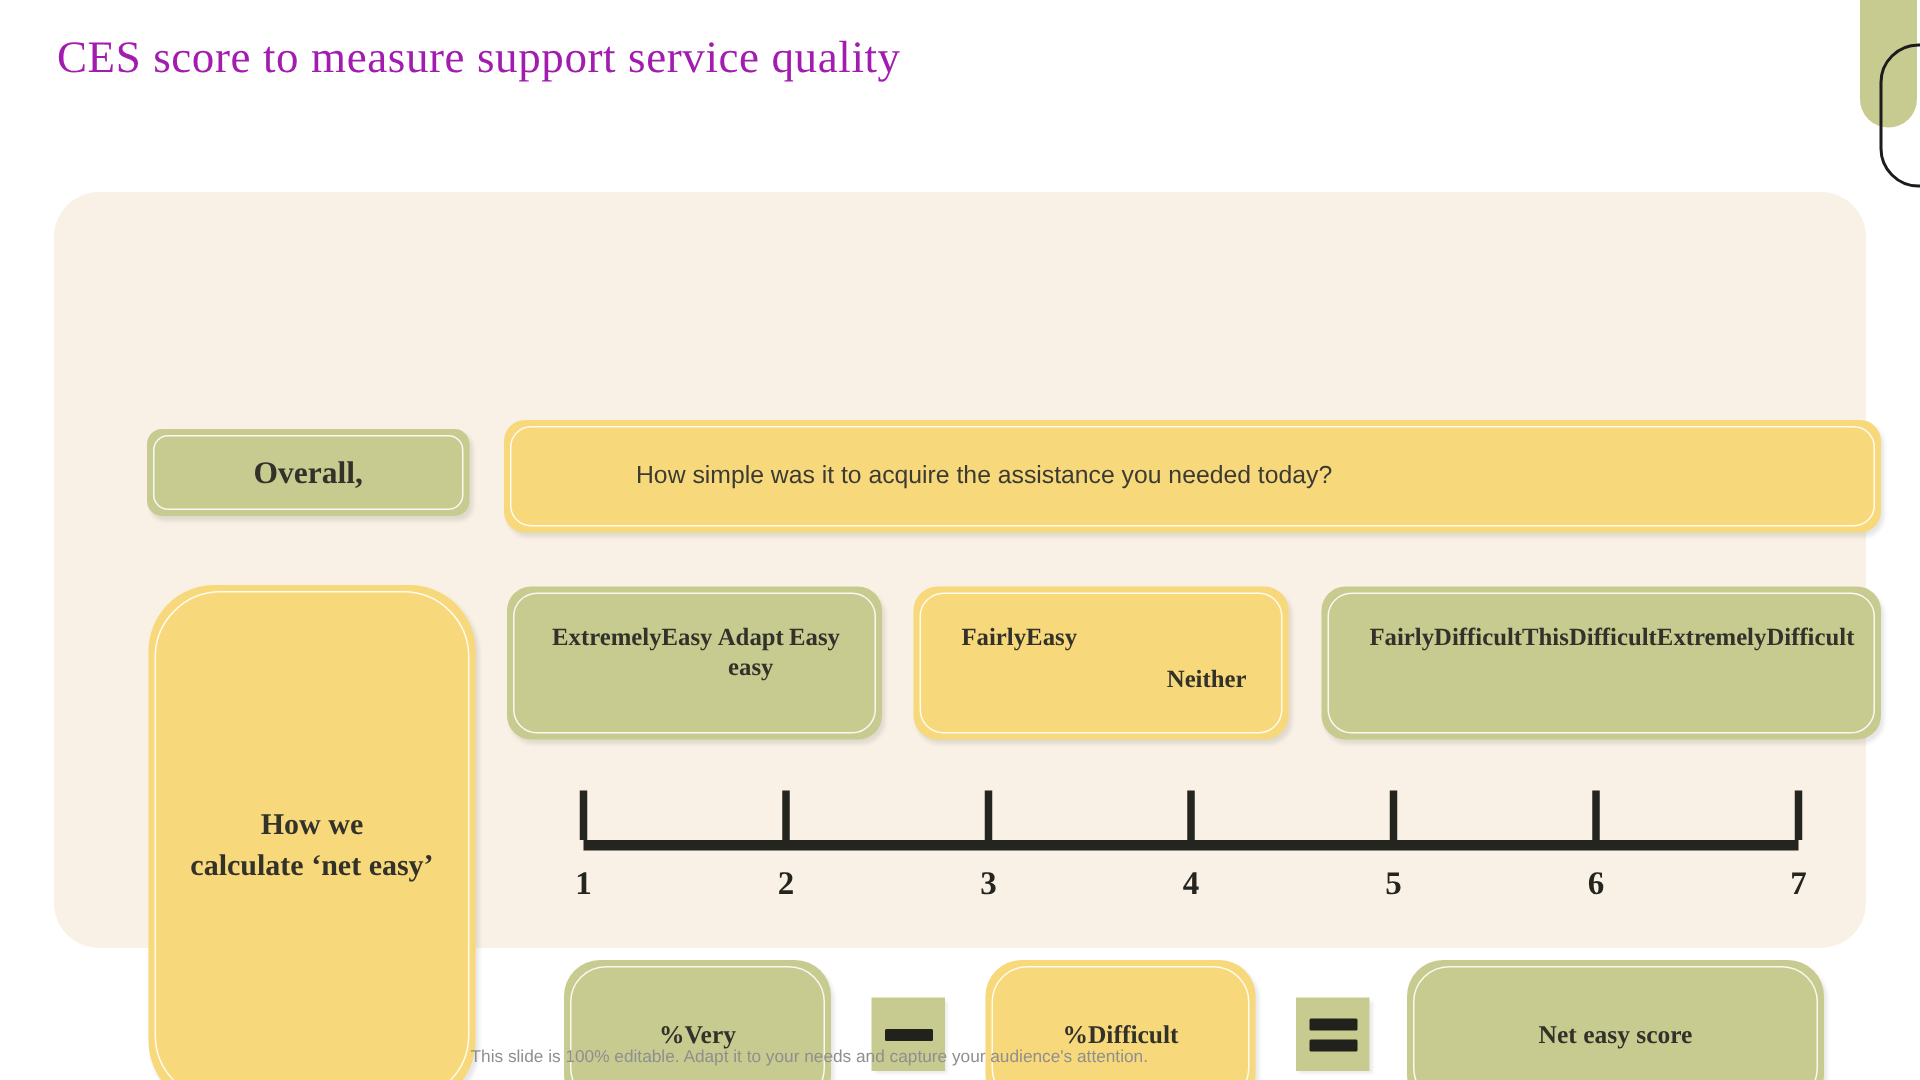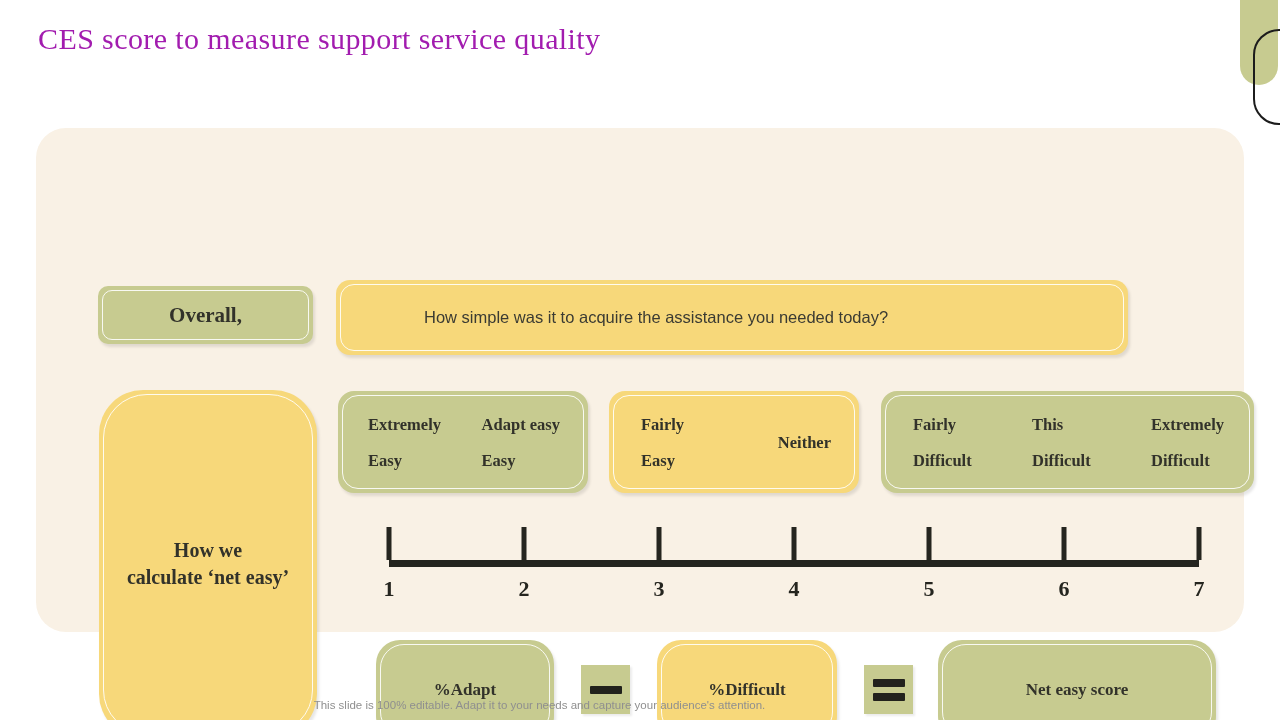--- a/index.html
+++ b/index.html
@@ -32,39 +32,39 @@
     content:""; position:absolute; inset:4px; border:1px solid rgba(255,255,255,.88);
     border-radius:inherit; pointer-events:none;
   }
   .green{background:var(--green,#c7cb90);}
   .yellow{background:var(--yellow,#f7d87a);}
   .overall{
     left:62px; top:158px; width:215px; height:58px; border-radius:10px;
     display:flex; align-items:center; justify-content:center; font-size:21px;
   }
   .question{
-    left:300px; top:152px; width:792px; height:75px; border-radius:14px;
+    left:300px; top:152px; width:918px; height:75px; border-radius:14px;
     display:flex; align-items:center; padding-left:88px;
     font-family:"Liberation Sans", sans-serif; font-weight:normal;
     font-size:16.5px; color:#3b3b33;
   }
   .calc{
     left:63px; top:262px; width:218px; height:348px; border-radius:44px;
     display:flex; flex-direction:column; align-items:center; justify-content:center;
     font-size:20px; line-height:1.35; text-align:center;
   }
   .scale-box{
     top:263px; height:102px; border-radius:16px;
     display:flex; justify-content:space-between; font-size:16.5px;
   }
   .sb-col{
-    display:flex; flex-direction:column; justify-content:space-between;
-    padding:24px 0 22px 0; text-align:left;
-  }
-  .sb-col.middle{justify-content:center;}
+    display:flex; flex-direction:row; justify-content:space-between;
+    padding:24px 0 22px 0; text-align:center;
+  }
+  .sb-col.middle{justify-content:center;margin-top:28px;}
   .sbx1{left:302px; width:250px; padding:0 28px 0 30px;}
   .sbx2{left:573px; width:250px; padding:0 28px 0 32px;}
   .sbx3{left:845px; width:373px; padding:0 30px 0 32px;}
   
   .scale-line{
     position:absolute; left:353px; top:399px; width:810px; height:33px;
     border-bottom:7px solid #25251f;
   }
   .tick{
     position:absolute; bottom:0; width:5px; height:33px;
@@ -169,21 +169,21 @@
       <span style="left:0%">1</span>
       <span style="left:16.6667%">2</span>
       <span style="left:33.3333%">3</span>
       <span style="left:50%">4</span>
       <span style="left:66.6667%">5</span>
       <span style="left:83.3333%">6</span>
       <span style="left:100%">7</span>
     </div>
 
     <div class="box green f-easy">
-      <span>%Adapt</span>
+      <span>%Very</span>
     </div>
     <div class="op op-minus">
       <div class="op-bar"></div>
     </div>
     <div class="box yellow f-diff">
       <span>%Difficult</span>
     </div>
     <div class="op op-equals">
       <div class="op-bar"></div>
       <div class="op-bar"></div>

